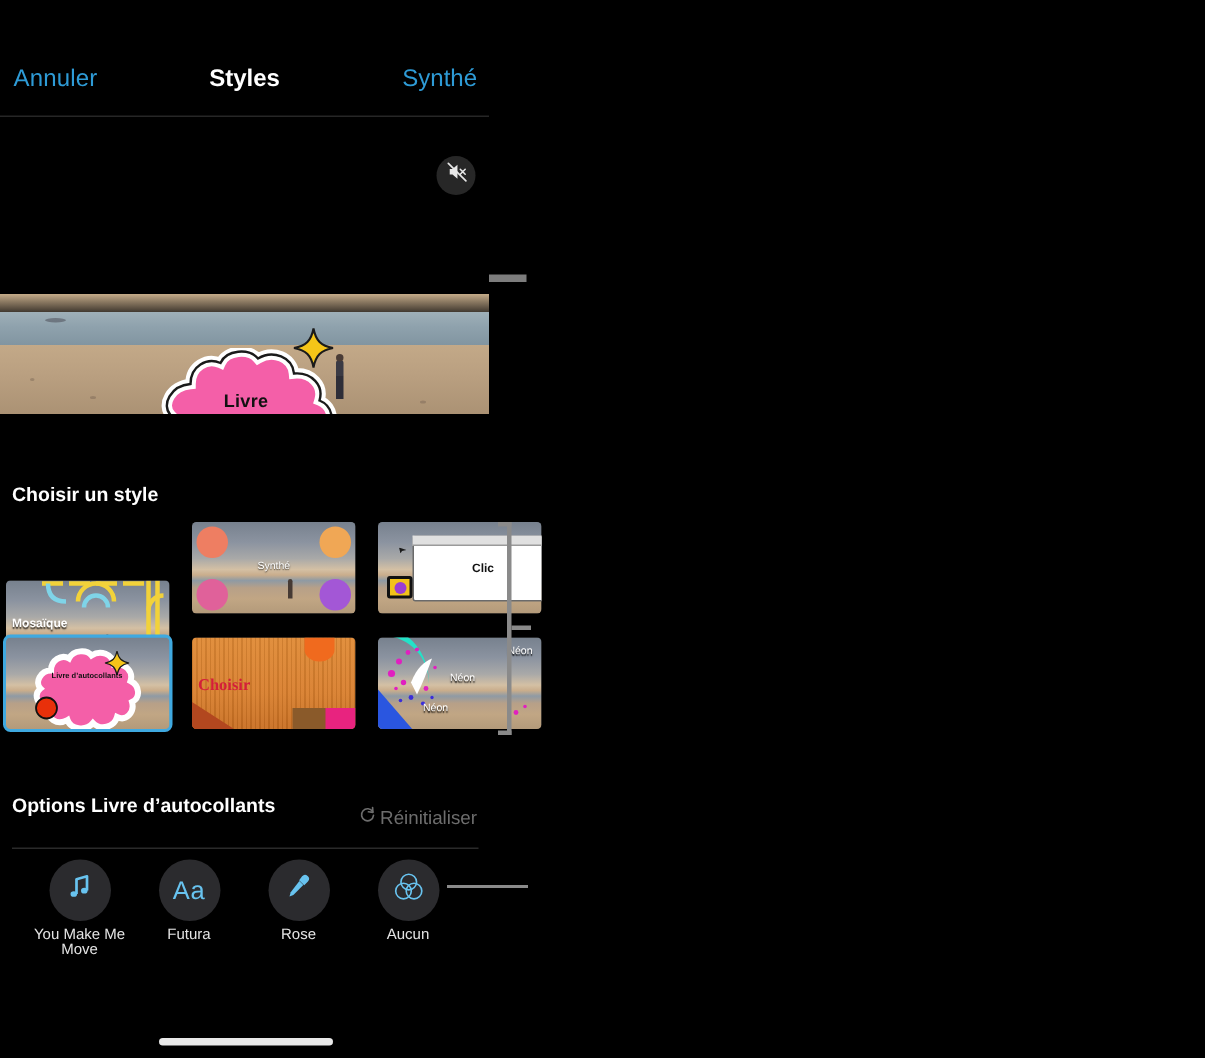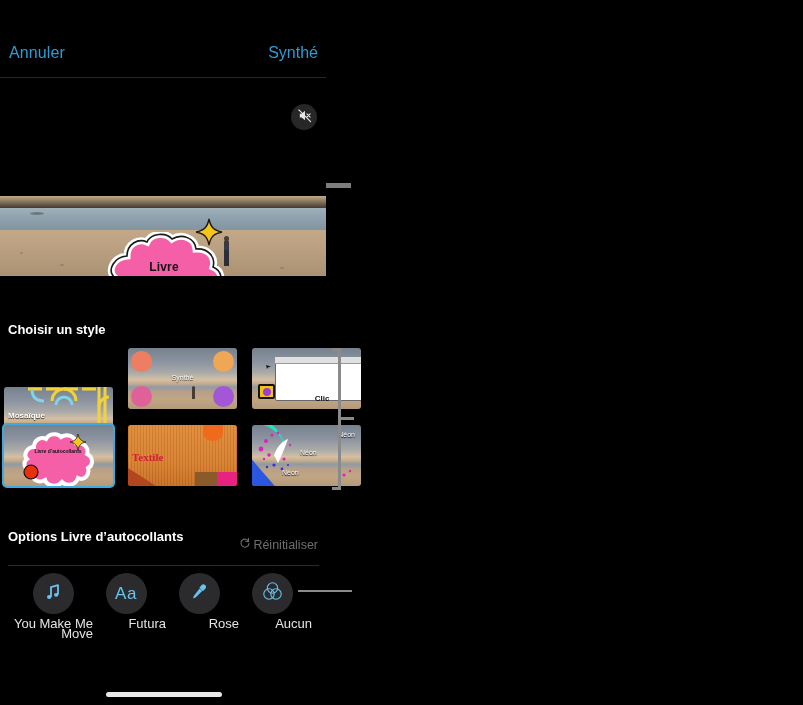--- a/index.html
+++ b/index.html
@@ -140,47 +140,48 @@
   .reset {
     position: absolute; right: 8px; top: 537px;
     font-size: 12.5px; color: #6d6d6d;
     display: flex; align-items: center; gap: 2px;
   }
   .opt-divider {
     position: absolute; left: 8px; top: 565px; width: 311px; height: 1px;
     background: #2a2a2a;
   }
   .options-row { position: absolute; left: 0; top: 573px; width: 351px; height: 70px; }
-  .opt { position: absolute; width: 80px; text-align: right; }
+  .opt { position: absolute; width: 80px; text-align: center; }
   .opt-circle {
     width: 41px; height: 41px; border-radius: 50%;
     background: #2b2b2e; margin: 0 auto;
     display: flex; align-items: center; justify-content: center;
   }
   .opt-label {
-    margin-top: 5px; font-size: 13px; color: #e4e4e4; line-height: 10px;
+    margin-top: 5px; font-size: 10px; color: #e4e4e4; line-height: 10px;
   }
   .opt-line {
     position: absolute; left: 298px; top: 590px;
     width: 54px; height: 2px; background: #8a8a8a;
   }
 
   .home-indicator {
     position: absolute; left: 106px; top: 692px;
     width: 116px; height: 5px; border-radius: 3px; background: #e9e9e9;
   }
 </style>
 </head>
 <body>
 
 <div class="screen">
   <div class="panel">
 
     <div class="navbar">
       <div class="nav-cancel">Annuler</div>
+      <div class="nav-title">Styles</div>
       <div class="nav-done">Synthé</div>
     </div>
 
     <div class="preview-wrap">
       <div class="sky"></div>
       <div class="horizon-haze"></div>
       <div class="sea"></div>
       <div class="beach"></div>
       <div class="speck" style="left:20px;top:160px;width:3px;height:2px;"></div>
       <div class="speck" style="left:60px;top:172px;width:4px;height:2px;"></div>
@@ -259,21 +260,21 @@
       </div>
 
       <div class="thumb" style="left:252px;top:0;">
         <div class="t-sky"></div>
         <div style="position:absolute;left:23px;top:9px;width:95px;height:44px;background:#fff;border:1px solid #6a6a6a;border-radius:2px;"></div>
         <div style="position:absolute;left:23px;top:9px;width:95px;height:7px;background:#e0e0e0;border-bottom:1px solid #9a9a9a;"></div>
         <div style="position:absolute;left:6px;top:36px;width:17px;height:15px;background:#f2c21a;border:2px solid #111;border-radius:2px;display:flex;align-items:center;justify-content:center;">
           <span style="display:block;width:8px;height:8px;border-radius:50%;background:#9b3fd1;"></span>
         </div>
         <div style="position:absolute;left:14px;top:17px;width:5px;height:4px;background:#1a1a1a;clip-path:polygon(0 0,100% 40%,40% 60%,20% 100%);"></div>
-        <div style="position:absolute;left:30px;top:26px;width:80px;text-align:center;color:#111;font-size:8px;font-weight:bold;margin-top:20px;">Clic</div>
+        <div style="position:absolute;left:30px;top:26px;width:80px;text-align:center;color:#111;font-size:8px;font-weight:bold;">Clic</div>
       </div>
 
       <div class="thumb selected" style="left:4px;top:77px;">
         <div class="t-sky"></div>
         <div class="t-person" style="left:70px;top:40px;"></div>
         <svg width="109" height="61" style="position:absolute;left:0;top:0;">
           <path d="M30 22 C30 15 37 11 42 14 C45 8 54 8 57 12 C63 8 71 11 72 18
                    C80 17 85 23 83 29 C89 32 90 40 84 43
                    C86 50 80 56 74 53 C72 60 63 62 58 57
                    C53 63 43 61 41 55 C34 59 27 54 28 47
@@ -288,21 +289,21 @@
 
       <div class="thumb" style="left:128px;top:77px;">
         <div style="position:absolute;left:0;top:0;width:109px;height:61px;
                     background:
                       repeating-linear-gradient(90deg, rgba(0,0,0,.08) 0 1px, rgba(255,255,255,.05) 1px 3px),
                       linear-gradient(to bottom,#e08a35,#d97f2d 60%,#c96f22);"></div>
         <div style="position:absolute;left:0;bottom:0;width:28px;height:18px;background:#b2471f;clip-path:polygon(0 0,100% 100%,0 100%);"></div>
         <div style="position:absolute;right:0;bottom:0;width:22px;height:14px;background:#e8237f;"></div>
         <div style="position:absolute;right:20px;bottom:0;width:22px;height:14px;background:#8a5a2a;"></div>
         <div style="position:absolute;right:14px;top:0;width:20px;height:16px;background:#f06a1e;border-radius:0 0 50% 50%;"></div>
-        <div style="position:absolute;left:4px;top:26px;width:70px;color:#d41f3a;font-family:'Liberation Serif',serif;font-weight:bold;font-size:11px;">Textile</div>
+        <div style="position:absolute;left:4px;top:26px;width:70px;color:#d41f3a;font-family:'Liberation Serif',serif;font-weight:bold;font-size:11px;">Choisir</div>
       </div>
 
       <div class="thumb" style="left:252px;top:77px;">
         <div class="t-sky"></div>
         <div style="position:absolute;left:-26px;top:-6px;width:60px;height:74px;border-radius:50%;border-left:7px solid #22e3c8;border-top:5px solid #22e3c8;"></div>
         <div style="position:absolute;left:-14px;bottom:-6px;width:42px;height:34px;background:#2a56e0;clip-path:polygon(0 100%,100% 100%,30% 0);"></div>
         <svg width="109" height="61" style="position:absolute;left:0;top:0;">
           <path d="M22 30 C26 20 31 16 36 14 C33 22 30 30 26 38 Z" fill="#fff"></path>
           <g fill="#e020c0">
             <circle cx="14" cy="16" r="2"></circle>

